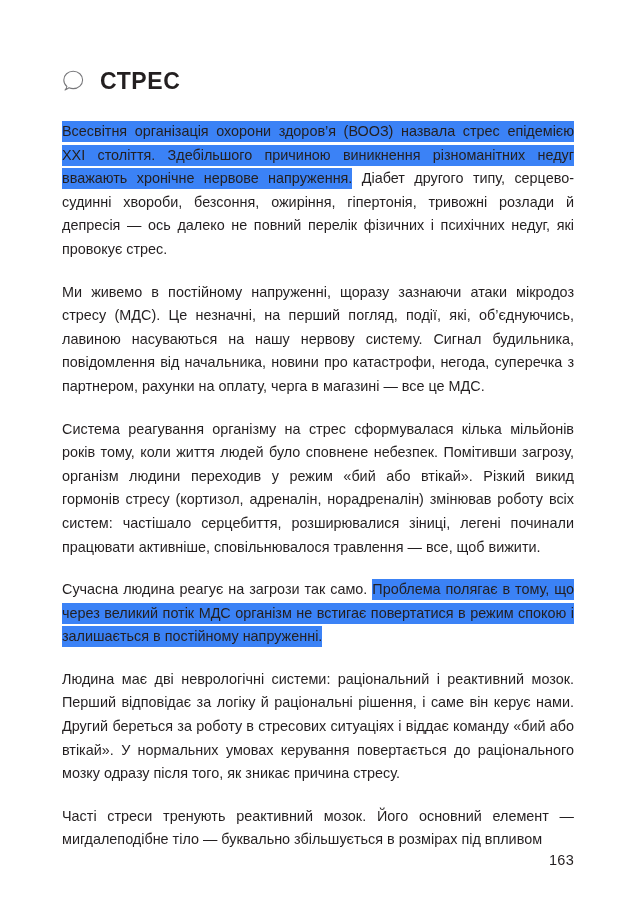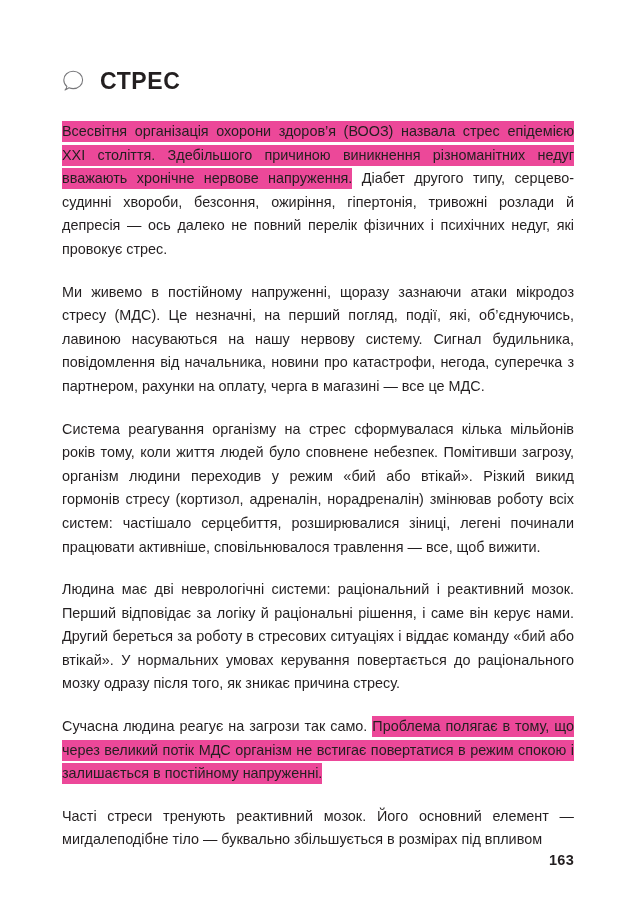--- a/index.html
+++ b/index.html
@@ -64,33 +64,33 @@
     color: #231f20;
     hyphens: none;
   }
 
   p.para:last-of-type {
     margin-bottom: 0;
   }
 
   
   .hl {
-    background-color: #ec4899;
+    background-color: #3b82f6;
     box-decoration-break: clone;
     -webkit-box-decoration-break: clone;
     padding: 2px 0 3px 0;
   }
 
   
   .folio {
     position: absolute;
     right: 61px;
     bottom: 32px;
     font-size: 14.5px;
-    font-weight: bold;
+    font-weight: normal;
     color: #231f20;
     letter-spacing: 0.3px;
   }
 </style>
 </head>
 <body>
 
 <div class="page">
 
   <div class="content">
@@ -112,25 +112,25 @@
     <p class="para">
       <span>Ми живемо в постійному напруженні, щоразу зазнаючи атаки мікродоз стресу (МДС). Це незначні, на перший погляд, події, які, об’єднуючись, лавиною насуваються на нашу нервову систему. Сигнал будильника, повідомлення від начальника, новини про катастрофи, негода, суперечка з партнером, рахунки на оплату, черга в магазині — все це МДС.</span>
     </p>
 
     <p class="para">
       <span>Система реагування організму на стрес сформувалася кілька мільйонів років тому, коли життя людей було сповнене небезпек. Помітивши загрозу, організм людини переходив у режим «бий або втікай». Різкий викид гормонів стресу (кортизол, адреналін, норадреналін) змінював роботу всіх систем: частішало серцебиття, розширювалися зіниці, легені починали працювати активніше, сповільнювалося травлення — все, щоб вижити.</span>
     </p>
 
 
     <p class="para">
-      <span>Людина має дві неврологічні системи: раціональний і реактивний мозок. Перший відповідає за логіку й раціональні рішення, і саме він керує нами. Другий береться за роботу в стресових ситуаціях і віддає команду «бий або втікай». У нормальних умовах керування повертається до раціонального мозку одразу після того, як зникає причина стресу.</span>
+      <span>Сучасна людина реагує на загрози так само. </span><span class="hl">Проблема полягає в тому, що через великий потік МДС організм не встигає повертатися в режим спокою і залишається в постійному напруженні.</span>
     </p>
 
     <p class="para">
-      <span>Сучасна людина реагує на загрози так само. </span><span class="hl">Проблема полягає в тому, що через великий потік МДС організм не встигає повертатися в режим спокою і залишається в постійному напруженні.</span>
+      <span>Людина має дві неврологічні системи: раціональний і реактивний мозок. Перший відповідає за логіку й раціональні рішення, і саме він керує нами. Другий береться за роботу в стресових ситуаціях і віддає команду «бий або втікай». У нормальних умовах керування повертається до раціонального мозку одразу після того, як зникає причина стресу.</span>
     </p>
 
     <p class="para">
       <span>Часті стреси тренують реактивний мозок. Його основний елемент — мигдалеподібне тіло — буквально збільшується в розмірах під впливом</span>
     </p>
 
   </div>
 
   <div class="folio">163</div>
 

